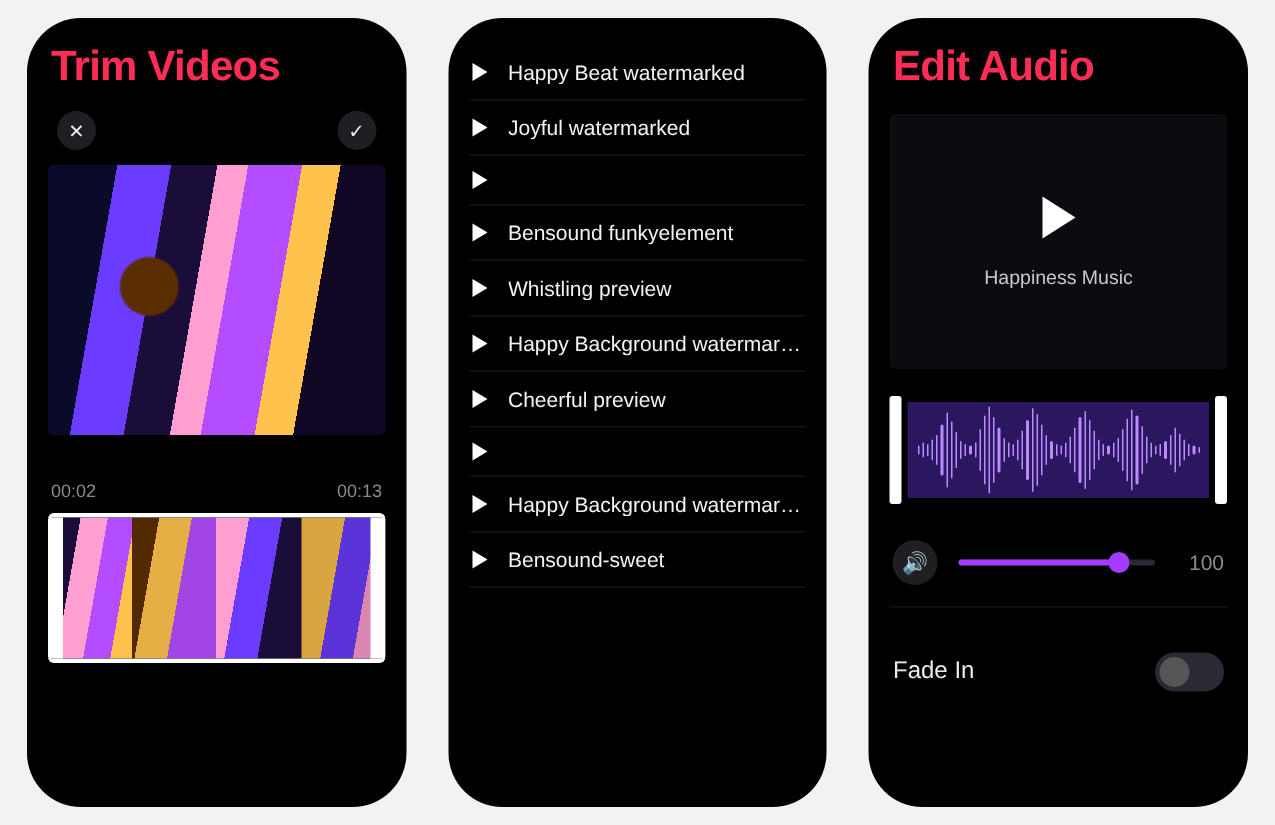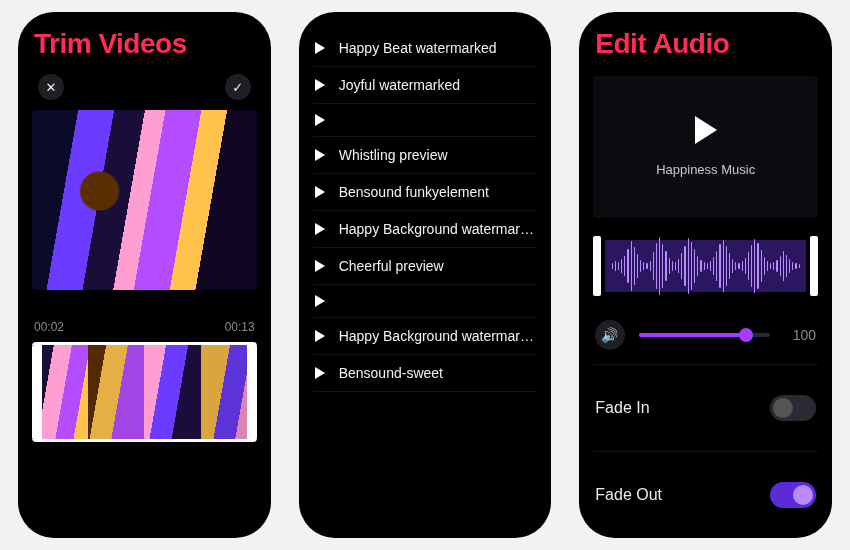--- a/index.html
+++ b/index.html
@@ -148,25 +148,25 @@
         </div>
         <div class="track">
           <div class="play-tri"></div>
           <span>Joyful watermarked</span>
         </div>
         <div class="track">
           <div class="play-tri"></div>
         </div>
         <div class="track">
           <div class="play-tri"></div>
+          <span>Bensound funkyelement</span>
+        </div>
+        <div class="track">
+          <div class="play-tri"></div>
           <span>Whistling preview</span>
-        </div>
-        <div class="track">
-          <div class="play-tri"></div>
-          <span>Bensound funkyelement</span>
         </div>
         <div class="track">
           <div class="play-tri"></div>
           <span>Happy Background watermarked</span>
         </div>
         <div class="track">
           <div class="play-tri"></div>
           <span>Cheerful preview</span>
         </div>
         <div class="track">
@@ -262,19 +262,15 @@
       <div class="vol-track">
         <div class="vol-fill"></div>
         <div class="vol-knob"></div>
       </div>
       <div class="vol-val">100</div>
     </div>
     <div class="opt-row opt-first">
       <span>Fade In</span>
       <div class="toggle off"></div>
     </div>
-    <div class="opt-row">
-      <span>Fade Out</span>
-      <div class="toggle on"></div>
-    </div>
   </div>
 
 </div>
 
 </body></html>

